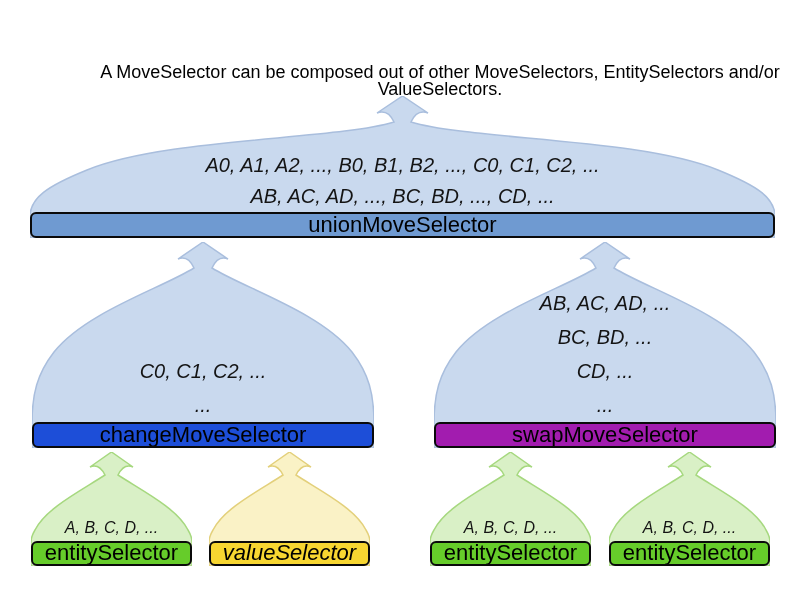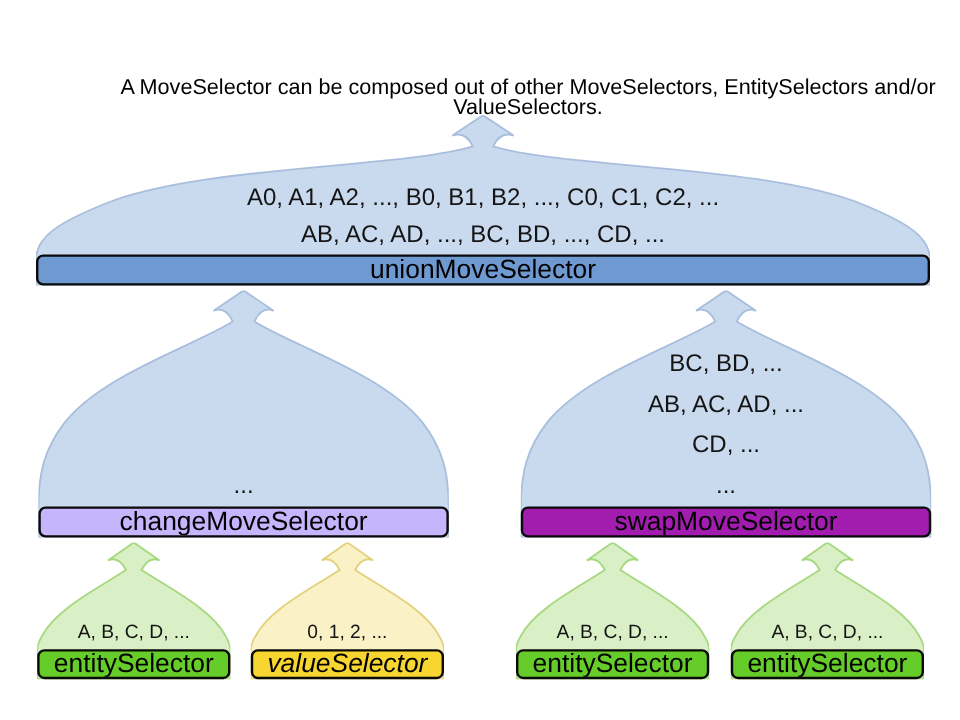--- a/index.html
+++ b/index.html
@@ -11,21 +11,21 @@
     position:absolute;top:24px;left:0;width:800px;text-align:center;
     font-size:34px;line-height:38px;color:#000;
   }
   .subtitle{
     position:absolute;top:64px;left:0;width:800px;text-align:center;
     font-size:18px;line-height:17px;color:#000000;padding-left:40px;
   }
   .node{position:absolute;}
   .node svg{position:absolute;left:0;top:0;display:block;}
   .lines{
-    position:absolute;left:0;right:0;text-align:center;color:#141414;
+    position:absolute;left:0;right:0;text-align:center;color:#141414;font-style:italic;
   }
   .bar{
     position:absolute;left:0;right:0;bottom:0;text-align:center;
     border:2px solid #0a0a0a;border-radius:6px;box-sizing:border-box;
     color:#000;white-space:nowrap;overflow:hidden;margin-top:20px;
   }
   
   .n-union{left:30px;top:96px;width:745px;height:142px;}
   .n-union .lines{bottom:26px;font-size:20px;line-height:31px;}
   .n-union .bar{height:26px;font-size:22px;line-height:21px;}
@@ -60,55 +60,53 @@
       <div>AB, AC, AD, ..., BC, BD, ..., CD, ...</div>
     </div>
     <div class="bar" style="background: rgb(111, 154, 209);">unionMoveSelector</div>
   </div>
 
   <div class="node n-mid n-change">
     <svg width="342" height="206" viewBox="0 0 342 206">
       <path d="M 171,0 L 196,17 Q 186,13 180,26 C 212,46 288,70 320,110 C 337,132 342,152 342,182 L 342,206 L 0,206 L 0,182 C 0,152 5,132 22,110 C 54,70 130,46 162,26 Q 156,13 146,17 Z" stroke-width="1.5" fill="#c9d9ee" stroke="#a9bedd"></path>
     </svg>
     <div class="lines">
+      <div>C0, C1, C2, ...</div>
       <div>...</div>
     </div>
-    <div class="bar" style="background: #c4b5fd;">changeMoveSelector</div>
+    <div class="bar" style="background: #1d4ed8;">changeMoveSelector</div>
   </div>
 
   <div class="node n-mid n-swap">
     <svg width="342" height="206" viewBox="0 0 342 206">
       <path d="M 171,0 L 196,17 Q 186,13 180,26 C 212,46 288,70 320,110 C 337,132 342,152 342,182 L 342,206 L 0,206 L 0,182 C 0,152 5,132 22,110 C 54,70 130,46 162,26 Q 156,13 146,17 Z" stroke-width="1.5" fill="#c9d9ee" stroke="#a9bedd"></path>
     </svg>
     <div class="lines">
+      <div>AB, AC, AD, ...</div>
       <div>BC, BD, ...</div>
-      <div>AB, AC, AD, ...</div>
       <div>CD, ...</div>
       <div>...</div>
     </div>
     <div class="bar" style="background: #a21caf;">swapMoveSelector</div>
   </div>
 
   <div class="node n-bot n-e1">
     <svg width="161" height="114" viewBox="0 0 161 114">
       <path d="M 80.5,0 L 102,15 Q 93,11 87,23 C 110,38 146,56 157,78 C 160,83 161,86 161,90 L 161,114 L 0,114 L 0,90 C 0,86 1,83 4,78 C 15,56 51,38 74,23 Q 68,11 59,15 Z" stroke-width="1.5" fill="#d9f0c6" stroke="#a6d87f"></path>
     </svg>
     <div class="lines">
       <div>A, B, C, D, ...</div>
     </div>
     <div class="bar" style="background: rgb(102, 204, 42);">entitySelector</div>
   </div>
 
   <div class="node n-bot n-v1">
     <svg width="161" height="114" viewBox="0 0 161 114">
       <path d="M 80.5,0 L 102,15 Q 93,11 87,23 C 110,38 146,56 157,78 C 160,83 161,86 161,90 L 161,114 L 0,114 L 0,90 C 0,86 1,83 4,78 C 15,56 51,38 74,23 Q 68,11 59,15 Z" stroke-width="1.5" fill="#faf2c6" stroke="#e3d07b"></path>
     </svg>
-    <div class="lines">
-      <div>0, 1, 2, ...</div>
-    </div>
     <div class="bar" style="background: rgb(247, 214, 49); font-style: italic;">valueSelector</div>
   </div>
 
   <div class="node n-bot n-e2">
     <svg width="161" height="114" viewBox="0 0 161 114">
       <path d="M 80.5,0 L 102,15 Q 93,11 87,23 C 110,38 146,56 157,78 C 160,83 161,86 161,90 L 161,114 L 0,114 L 0,90 C 0,86 1,83 4,78 C 15,56 51,38 74,23 Q 68,11 59,15 Z" stroke-width="1.5" fill="#d9f0c6" stroke="#a6d87f"></path>
     </svg>
     <div class="lines">
       <div>A, B, C, D, ...</div>
     </div>

